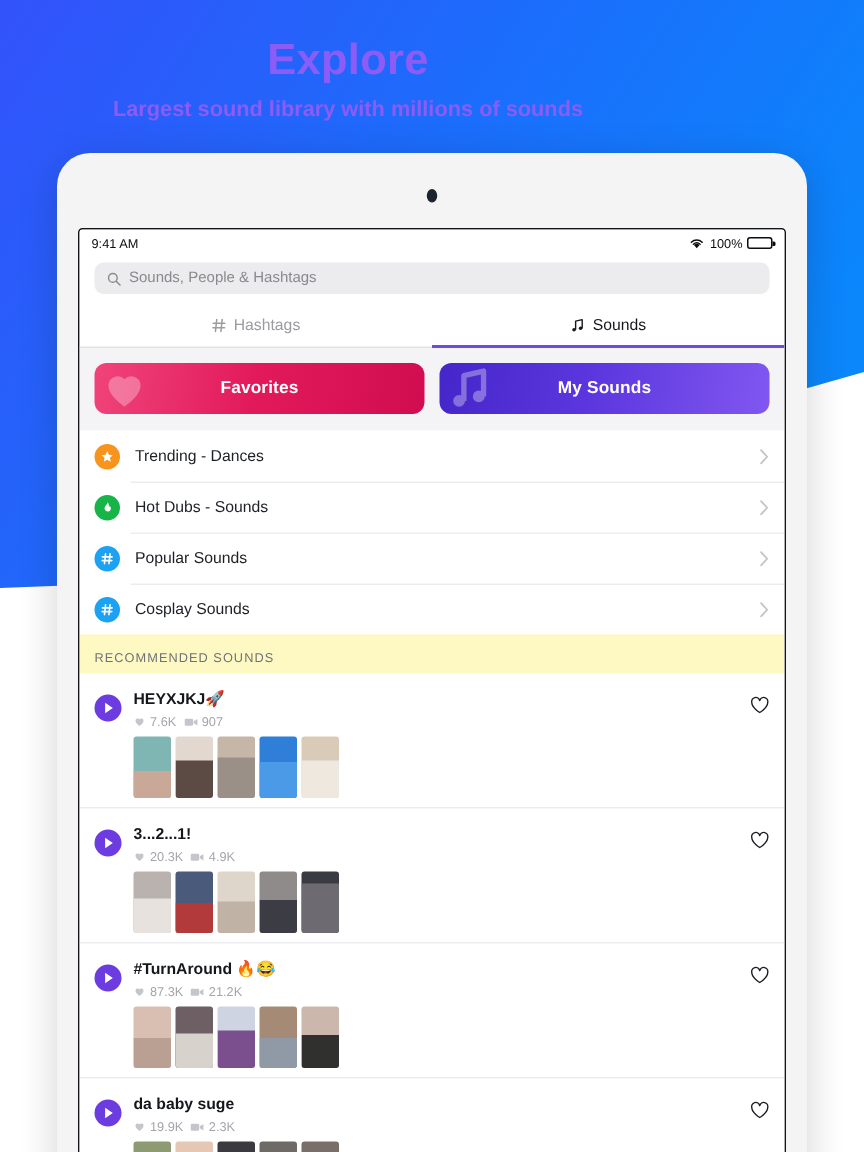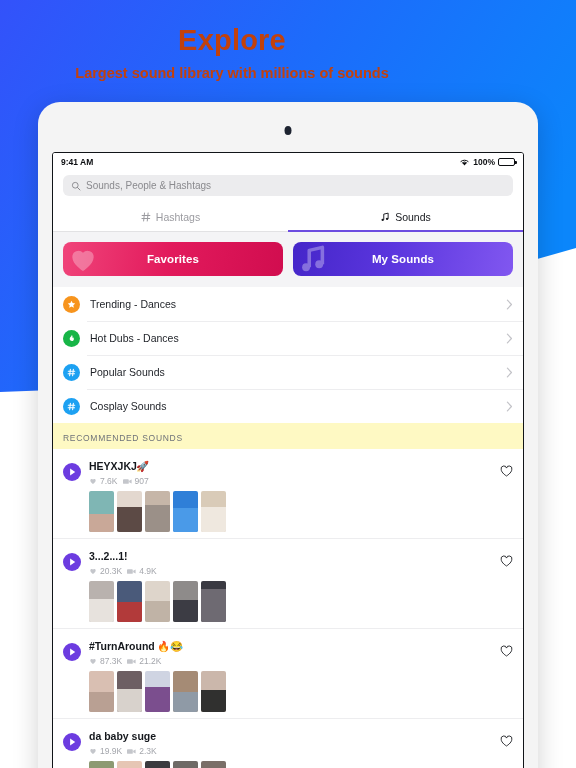--- a/index.html
+++ b/index.html
@@ -27,21 +27,21 @@
     z-index: 0;
   }
 
   
   .header {
     position: absolute;
     left: 0; top: 20px;
     width: 464px;
     text-align: center;
     z-index: 5;
-    color: #c2410c;
+    color: #8b5cf6;
   }
   .header-title {
     font-size: 29px;
     font-weight: bold;
     letter-spacing: 0.2px;
     line-height: 40px;
   }
   .header-sub {
     font-size: 14.5px;
     font-weight: bold;
@@ -88,21 +88,21 @@
   
   .statusbar {
     height: 18px;
     flex: 0 0 18px;
     background: #ffffff;
     display: flex;
     align-items: center;
     justify-content: space-between;
     padding: 0 8px;
     font-size: 8.5px;
-    font-weight: bold;
+    font-weight: normal;
     color: #0b0d10;
   }
   .status-right {
     display: flex;
     align-items: center;
     gap: 3px;
   }
   .wifi-ico { display:block; }
   .battery {
     width: 17px; height: 8px;
@@ -423,21 +423,21 @@
             <svg class="chev" width="7" height="11" viewBox="0 0 8 13">
               <path d="M1.5 1.3 L6.3 6.5 L1.5 11.7" stroke="#c3c3c8" stroke-width="1.4" fill="none" stroke-linecap="round" stroke-linejoin="round"></path>
             </svg>
           </div>
           <div class="catrow">
             <span class="cat-ico" style="background:#17B547">
               <svg width="9" height="9" viewBox="0 0 16 16">
                   <path d="M8.4 1.2c.4 2.4-1.6 3.1-2.6 4.6-1.3 1.9-1.4 4.4.4 5.9 1.6 1.3 4.2 1.1 5.4-.7 1.3-1.9.5-4-.5-5.4-.2 .9-.9 1.4-1.4 1 .6-1.9-.3-4.3-1.3-5.4z" fill="#fff"></path>
                 </svg>
             </span>
-            <span class="cat-label">Hot Dubs - Dances</span>
+            <span class="cat-label">Hot Dubs - Sounds</span>
             <svg class="chev" width="7" height="11" viewBox="0 0 8 13">
               <path d="M1.5 1.3 L6.3 6.5 L1.5 11.7" stroke="#c3c3c8" stroke-width="1.4" fill="none" stroke-linecap="round" stroke-linejoin="round"></path>
             </svg>
           </div>
           <div class="catrow">
             <span class="cat-ico" style="background:#1DA1F2">
               <svg width="9" height="9" viewBox="0 0 16 16">
                   <g stroke="#fff" stroke-width="1.9" stroke-linecap="round">
                 <line x1="6" y1="2.2" x2="4.7" y2="13.8"></line>
                     <line x1="11.3" y1="2.2" x2="10" y2="13.8"></line>

